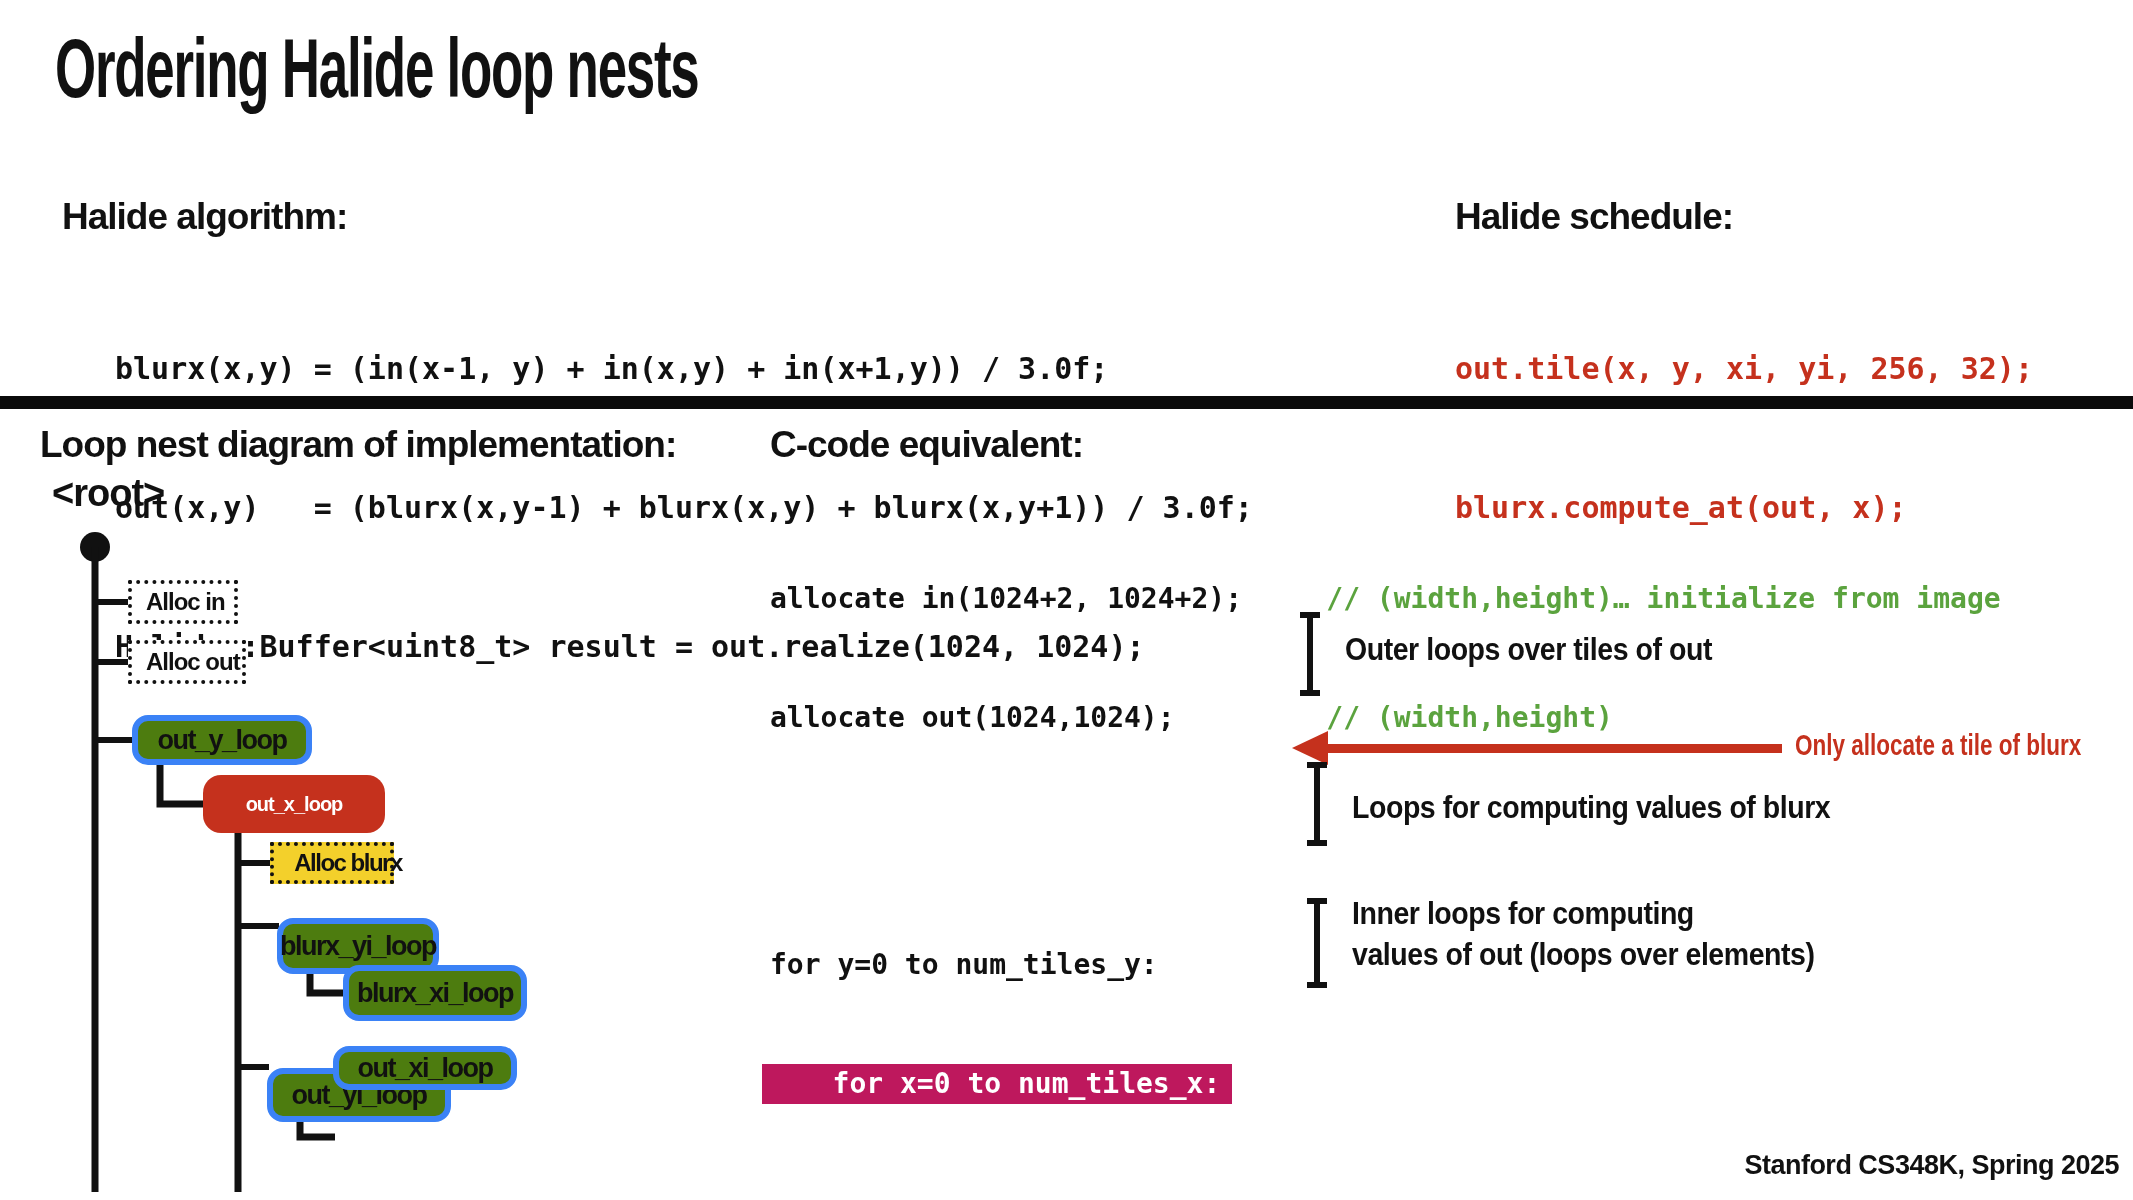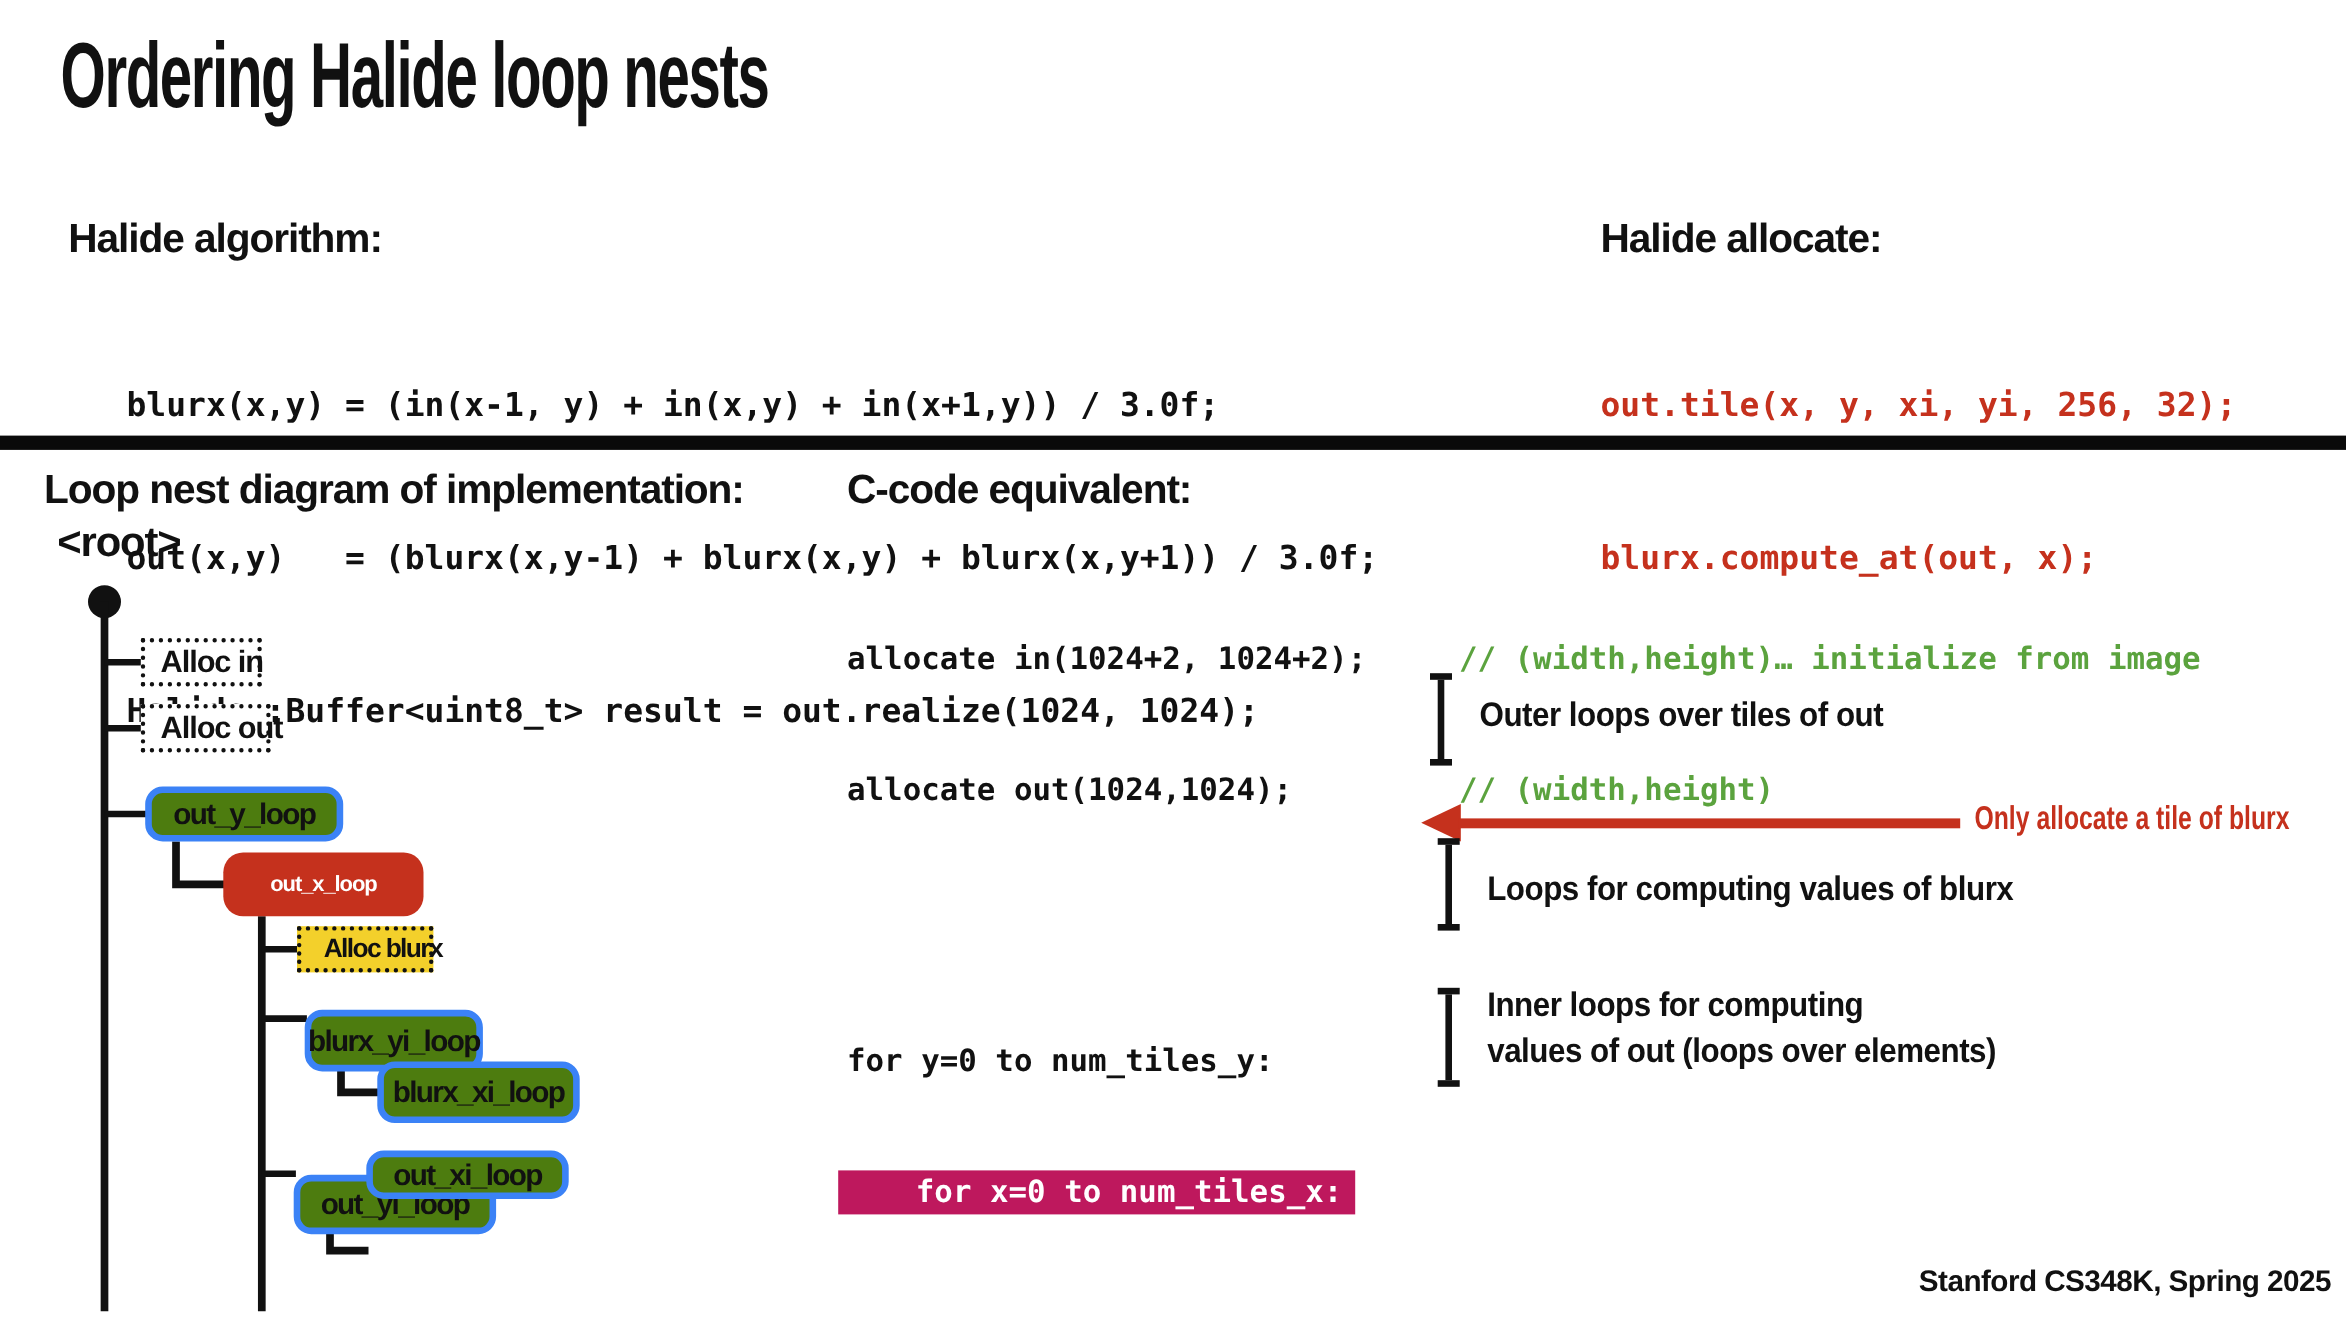--- a/index.html
+++ b/index.html
@@ -24,21 +24,21 @@
   .cm { color:#5ba33e; }
   .hl-red { background:#be185d; color:#fff; padding:3px 12px 4px 20px; margin-left:-8px; }
   .hl-yellow { background:#f3d02b; padding:3px 9px 4px 9px; }
 
   svg.connectors { position:absolute; left:0; top:0; pointer-events:none; }
 
   .node { position:absolute; display:flex; align-items:center; justify-content:center;
           font-weight:bold; letter-spacing:-1px; box-sizing:border-box; white-space:nowrap; }
   .node.gray { background:#4d7c0f; border:6px solid #3b82f6; border-radius:16px; font-size:27px; letter-spacing:-1.5px; }
   .node.red  { background:#c5311d; color:#fff; border-radius:18px; font-size:20px; }
-  .node.dotted { background:#fff; border:4px dotted #111; font-size:28px;
+  .node.dotted { background:#fff; border:4px dotted #111; font-size:24px;
                  justify-content:flex-start; padding-left:14px; letter-spacing:-1px; }
   .node.ydotted { background:#f3d02b; border:4px dotted #111; font-size:24px; letter-spacing:-1.5px; }
 
   .root-label { position:absolute; left:52px; top:472px; font-size:38px; font-weight:bold; letter-spacing:-1px; }
 
   .vbracket { position:absolute; width:20px; border-top:6px solid #111; border-bottom:6px solid #111; box-sizing:border-box; }
   .vbracket::before { content:""; position:absolute; left:7px; top:0; bottom:0; width:6px; background:#111; }
 
   .ann { position:absolute; font-weight:bold; font-size:31px; letter-spacing:-0.5px;
          white-space:nowrap; transform:scaleX(0.92); transform-origin:left center; }
@@ -60,21 +60,21 @@
 
   <div class="title">Ordering Halide loop nests</div>
 
   <div class="hdg" style="left:62px; top:196px;">Halide algorithm:</div>
   <div class="algo-code mono">
     <div class="cl">blurx(x,y) = (in(x-1, y) + in(x,y) + in(x+1,y)) / 3.0f;</div>
     <div class="cl">out(x,y)   = (blurx(x,y-1) + blurx(x,y) + blurx(x,y+1)) / 3.0f;</div>
     <div class="cl">Halide::Buffer&lt;uint8_t&gt; result = out.realize(1024, 1024);</div>
   </div>
 
-  <div class="hdg" style="left:1455px; top:196px;">Halide allocate:</div>
+  <div class="hdg" style="left:1455px; top:196px;">Halide schedule:</div>
   <div class="sched-code mono">
     <div class="cl">out.tile(x, y, xi, yi, 256, 32);</div>
     <div class="cl">blurx.compute_at(out, x);</div>
   </div>
 
   <div class="divider"></div>
 
   <div class="hdg" style="left:40px; top:424px;">Loop nest diagram of implementation:</div>
   <div class="root-label">&lt;root&gt;</div>
 

